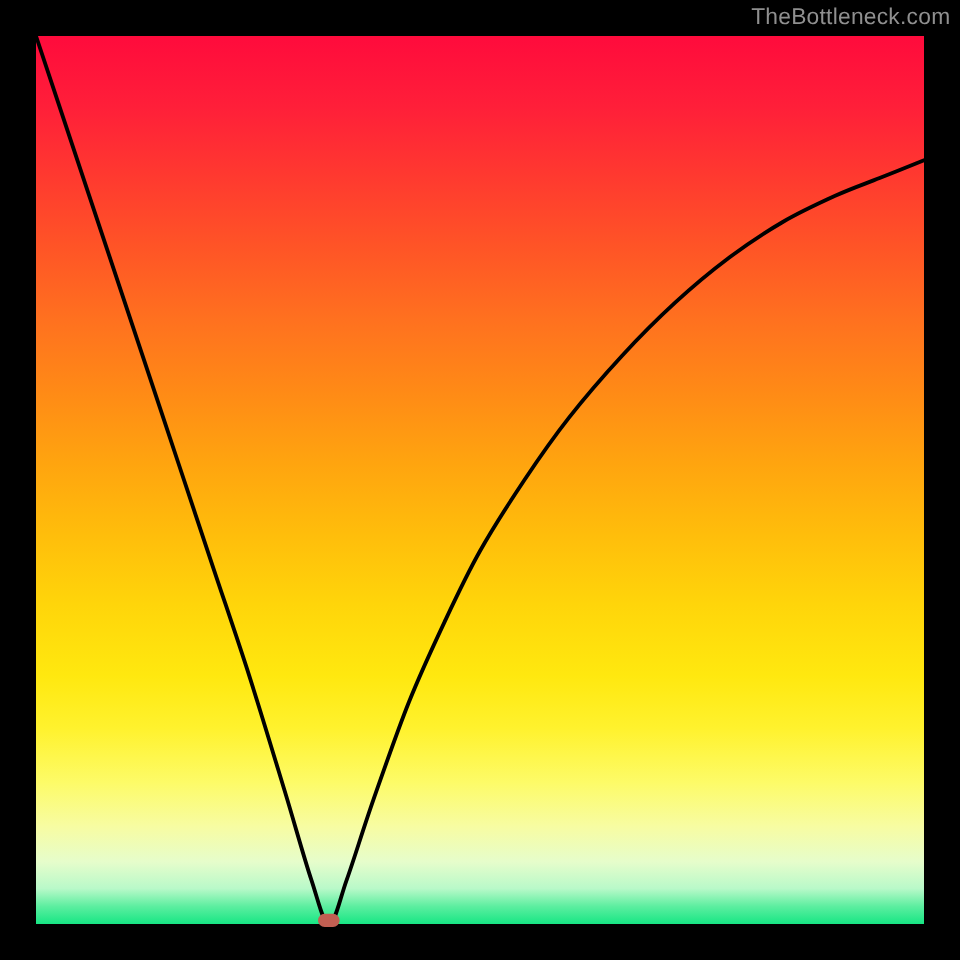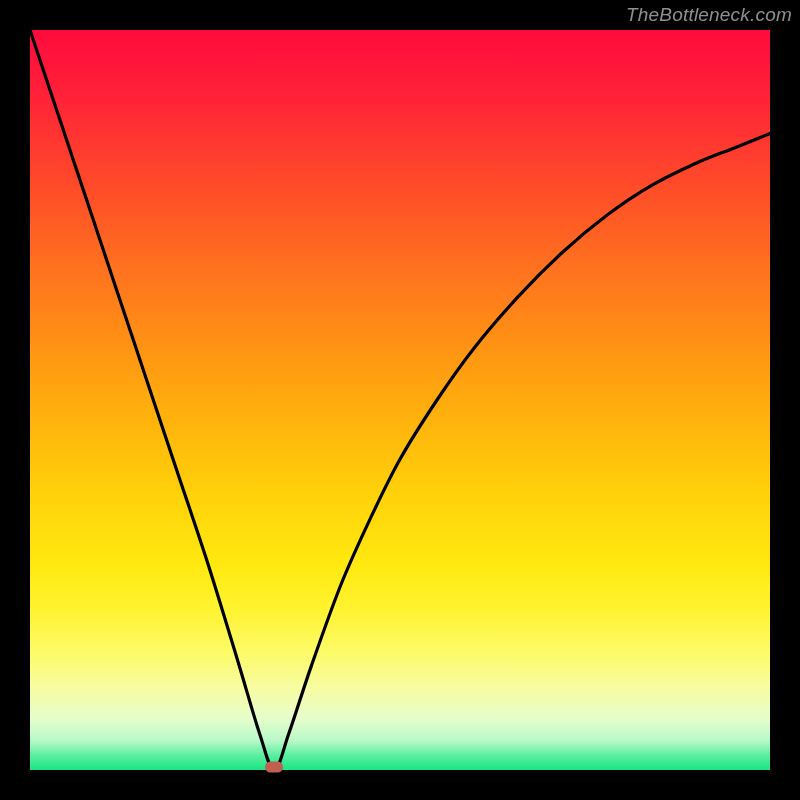--- a/index.html
+++ b/index.html
@@ -53,21 +53,20 @@
     height: 740px;
     overflow: visible;
   }
   .watermark {
     position: absolute;
     top: 4px;
     right: 8px;
     color: #8f8f8f;
     font-size: 19px;
     letter-spacing: 0.2px;
-    font-style: italic;
   }
   .marker {
     position: absolute;
     width: 18px;
     height: 11px;
     background: #c15f52;
     border-radius: 6px;
     transform: translate(-50%, -50%);
   }
 </style>

